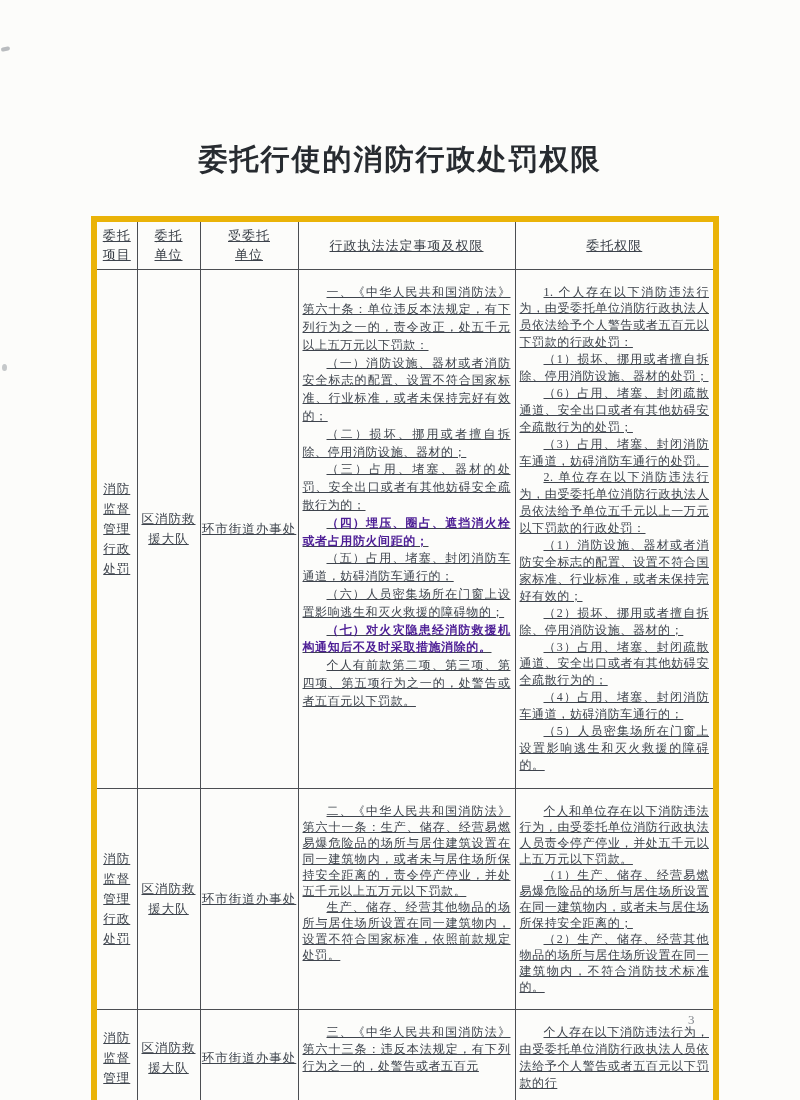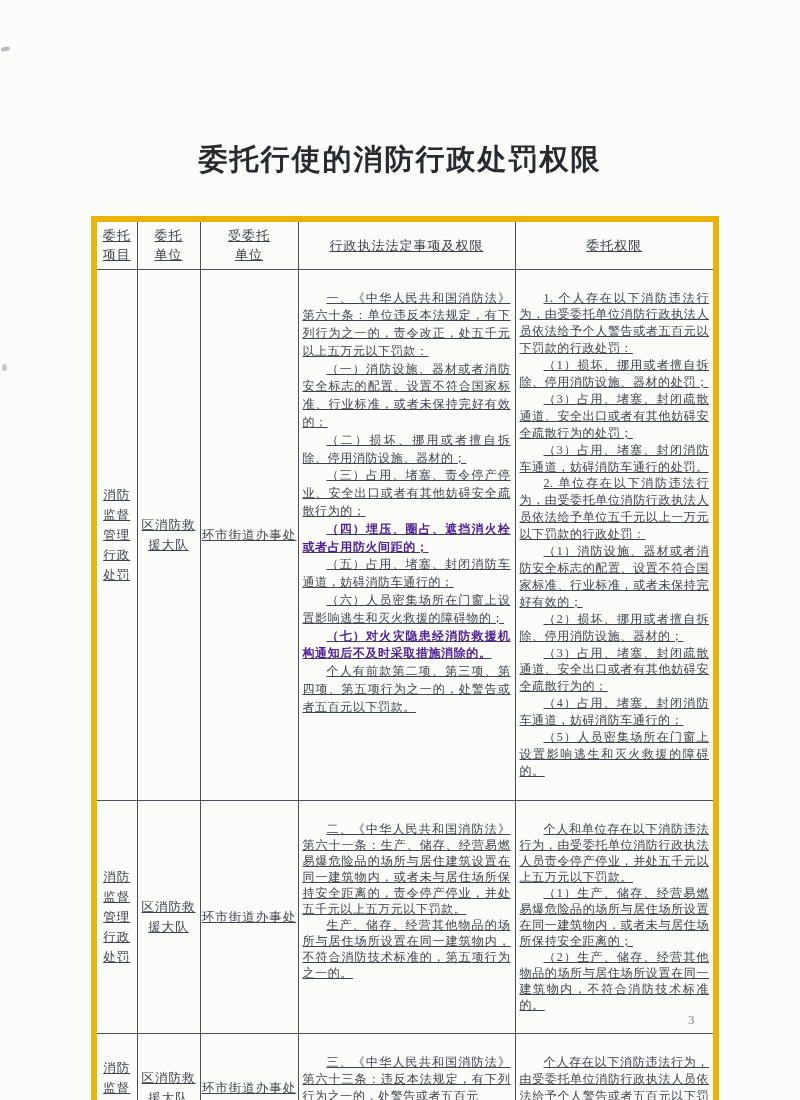--- a/index.html
+++ b/index.html
@@ -30,21 +30,21 @@
   tr.tr-header { height:50px; }
   tr.tr-r1 { height:476px; }
   tr.tr-r2 { height:182px; }
   tr.tr-r3 { height:80px; }
   td.meta {
     text-align:center; vertical-align:middle;
     font-size:12.5px; line-height:20px; letter-spacing:1px;
   }
   td.project { white-space:pre-line; }
   td.txt {
-    vertical-align:top; padding:20px 4px;
+    vertical-align:top; padding:14px 4px;
     text-align:justify; letter-spacing:0.6px; font-size:12px;
   }
   td.txt p { margin:0; text-indent:2em; }
   .r1m { line-height:17.8px; padding-top:10px; }
   .r1a { line-height:16.9px; }
   .r2t { line-height:16px; }
   .r3t { line-height:17px; padding-top:4px;margin-left:27px; }
   .bold { font-weight:bold; color:#4c1d95; }
   .page-number {
     position:absolute; left:688px; top:1012px;
@@ -92,52 +92,52 @@
 监督
 管理
 行政
 处罚</td>
     <td class="meta">区消防救援大队</td>
     <td class="meta">环市街道办事处</td>
     <td class="txt r1m">
       <p>一、《中华人民共和国消防法》第六十条：单位违反本法规定，有下列行为之一的，责令改正，处五千元以上五万元以下罚款：</p>
       <p>（一）消防设施、器材或者消防安全标志的配置、设置不符合国家标准、行业标准，或者未保持完好有效的；</p>
       <p>（二）损坏、挪用或者擅自拆除、停用消防设施、器材的；</p>
-      <p>（三）占用、堵塞、责令停产停业、安全出口或者有其他妨碍安全疏散行为的；</p>
+      <p>（三）占用、堵塞、器材的处罚、安全出口或者有其他妨碍安全疏散行为的；</p>
       <p class="bold">（四）埋压、圈占、遮挡消火栓或者占用防火间距的；</p>
       <p>（五）占用、堵塞、封闭消防车通道，妨碍消防车通行的；</p>
       <p>（六）人员密集场所在门窗上设置影响逃生和灭火救援的障碍物的；</p>
       <p class="bold">（七）对火灾隐患经消防救援机构通知后不及时采取措施消除的。</p>
       <p>个人有前款第二项、第三项、第四项、第五项行为之一的，处警告或者五百元以下罚款。</p>
     </td>
     <td class="txt r1a">
       <p>1. 个人存在以下消防违法行为，由受委托单位消防行政执法人员依法给予个人警告或者五百元以下罚款的行政处罚：</p>
       <p>（1）损坏、挪用或者擅自拆除、停用消防设施、器材的处罚；</p>
-      <p>（3）占用、堵塞、封闭疏散通道、安全出口或者有其他妨碍安全疏散行为的处罚；</p>
+      <p>（6）占用、堵塞、封闭疏散通道、安全出口或者有其他妨碍安全疏散行为的处罚；</p>
       <p>（3）占用、堵塞、封闭消防车通道，妨碍消防车通行的处罚。</p>
       <p>2. 单位存在以下消防违法行为，由受委托单位消防行政执法人员依法给予单位五千元以上一万元以下罚款的行政处罚：</p>
       <p>（1）消防设施、器材或者消防安全标志的配置、设置不符合国家标准、行业标准，或者未保持完好有效的；</p>
       <p>（2）损坏、挪用或者擅自拆除、停用消防设施、器材的；</p>
       <p>（3）占用、堵塞、封闭疏散通道、安全出口或者有其他妨碍安全疏散行为的；</p>
       <p>（4）占用、堵塞、封闭消防车通道，妨碍消防车通行的；</p>
       <p>（5）人员密集场所在门窗上设置影响逃生和灭火救援的障碍的。</p>
     </td>
   </tr>
 
   <tr class="tr-r2">
     <td class="meta project">消防
 监督
 管理
 行政
 处罚</td>
     <td class="meta">区消防救援大队</td>
     <td class="meta">环市街道办事处</td>
     <td class="txt r2t">
       <p>二、《中华人民共和国消防法》第六十一条：生产、储存、经营易燃易爆危险品的场所与居住建筑设置在同一建筑物内，或者未与居住场所保持安全距离的，责令停产停业，并处五千元以上五万元以下罚款。</p>
-      <p>生产、储存、经营其他物品的场所与居住场所设置在同一建筑物内，不符合消防技术标准的，第五项行为之一的。</p>
+      <p>生产、储存、经营其他物品的场所与居住场所设置在同一建筑物内，设置不符合国家标准，依照前款规定处罚。</p>
     </td>
     <td class="txt r2t">
       <p>个人和单位存在以下消防违法行为，由受委托单位消防行政执法人员责令停产停业，并处五千元以上五万元以下罚款。</p>
       <p>（1）生产、储存、经营易燃易爆危险品的场所与居住场所设置在同一建筑物内，或者未与居住场所保持安全距离的；</p>
       <p>（2）生产、储存、经营其他物品的场所与居住场所设置在同一建筑物内，不符合消防技术标准的。</p>
     </td>
   </tr>
 
   <tr class="tr-r3">
     <td class="meta project">消防

